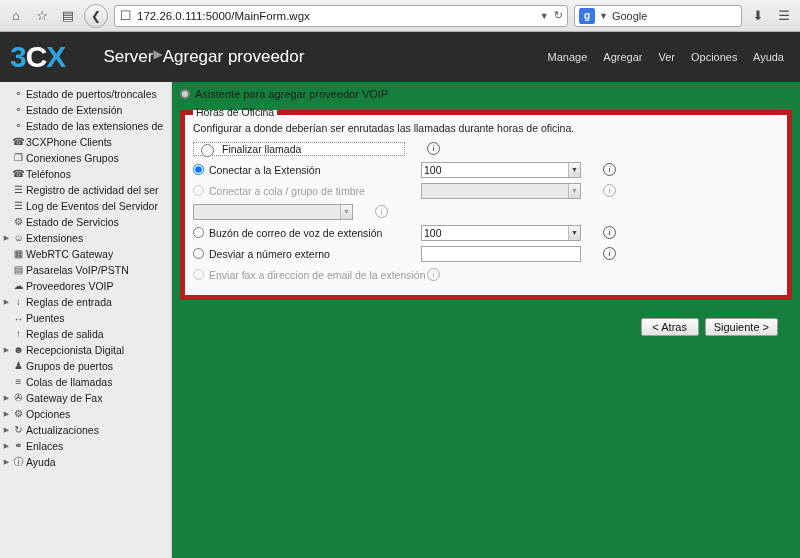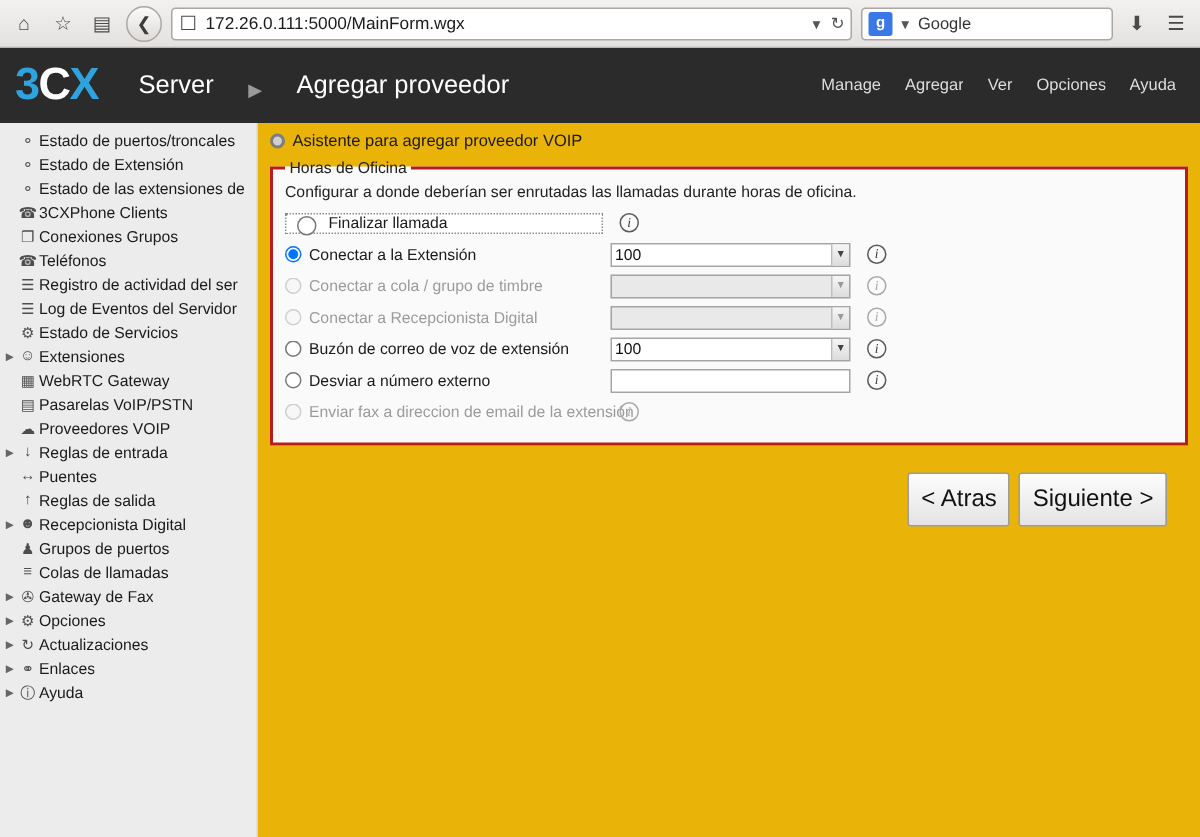--- a/index.html
+++ b/index.html
@@ -94,23 +94,23 @@
     font-weight: bold;
     letter-spacing: -1px;
     display: flex;
     align-items: center;
   }
   .logo-3 { color: #2ea3dd; }
   .logo-c { color: #ffffff; }
   .logo-x { color: #2ea3dd; }
   #crumb-wrap {
     display: flex;
-    align-items: flex-end;
-    margin-left: 27px;
-    gap: 23px;
+    align-items: flex-start;
+    margin-left: 38px;
+    gap: 0;
     flex: 1;
   }
   .crumb {
     font-size: 17px;
     color: #ffffff;
   }
   .crumb-sep {
     color: #9a9a9a;
     font-size: 12px;
   }
@@ -158,60 +158,60 @@
     flex: 0 0 15px;
     text-align: center;
     color: #4e4e4e;
     font-size: 10px;
   }
   .side-label { overflow: hidden; }
 
   
   #main {
     flex: 1;
-    background: #eab308;
+    background: #15803d;
     padding: 6px 8px;
     overflow: hidden;
   }
   #wizard-title {
     display: flex;
     align-items: center;
     gap: 5px;
     font-size: 11px;
     color: #1a1a1a;
     margin-bottom: 6px;
   }
   .wiz-dot {
     width: 10px; height: 10px;
     border-radius: 50%;
     border: 2px solid #7d7d7d;
     background: #cfcfcf;
   }
   fieldset#office-hours {
-    border: 2px solid #b91c1c;
+    border: 5px solid #b91c1c;
     margin: 0;
     padding: 4px 8px 8px 8px;
     background: #fafafa;
   }
   fieldset#office-hours legend {
     font-size: 10.5px;
     color: #222;
     padding: 0 3px;
   }
   #oh-desc {
     font-size: 10.5px;
     color: #222;
     margin: 0 0 6px 0;
   }
   .opt-row {
     display: flex;
     align-items: center;
     height: 17px;
     margin-bottom: 4px;
-    gap: 5px;
+    gap: 16px;
   }
   .opt-left {
     width: 212px;
     display: flex;
     align-items: center;
     gap: 5px;
   }
   .opt-left input[type=radio] {
     margin: 0;
     width: 11px; height: 11px;
@@ -283,22 +283,22 @@
   #same-hours-row label { font-size: 10.5px; color: #1a1a1a; }
   #btn-row {
     display: flex;
     justify-content: flex-end;
     gap: 6px;
     margin-top: 18px;
     padding-right: 14px;
   }
   .wbtn {
     min-width: 58px;
-    height: 36px;
-    font-size: 16px;
+    height: 18px;
+    font-size: 11px;
     background: linear-gradient(#fdfdfd,#e3e3e3);
     border: 1px solid #9c9c9c;
     border-radius: 2px;
     color: #111;
     display: flex; align-items: center; justify-content: center;
     padding: 0 8px;
   }
 </style>
 </head>
 <body>
@@ -504,24 +504,20 @@
               <input type="radio" name="routing" disabled="" style="">
               <span class="opt-label disabled">Conectar a cola / grupo de timbre</span>
             </div>
             <div class="fld combo grey">
               <span></span>
               <span class="arrow">▼</span>
             </div>
             <span class="info-ico disabled">i</span>
           </div>
           <div class="opt-row">
-            <div class="opt-left">
-              <input type="radio" name="routing" disabled="" style="">
-              <span class="opt-label disabled">Conectar a Recepcionista Digital</span>
-            </div>
             <div class="fld combo grey">
               <span></span>
               <span class="arrow">▼</span>
             </div>
             <span class="info-ico disabled">i</span>
           </div>
           <div class="opt-row">
             <div class="opt-left">
               <input type="radio" name="routing" style="">
               <span class="opt-label">Buzón de correo de voz de extensión</span>

